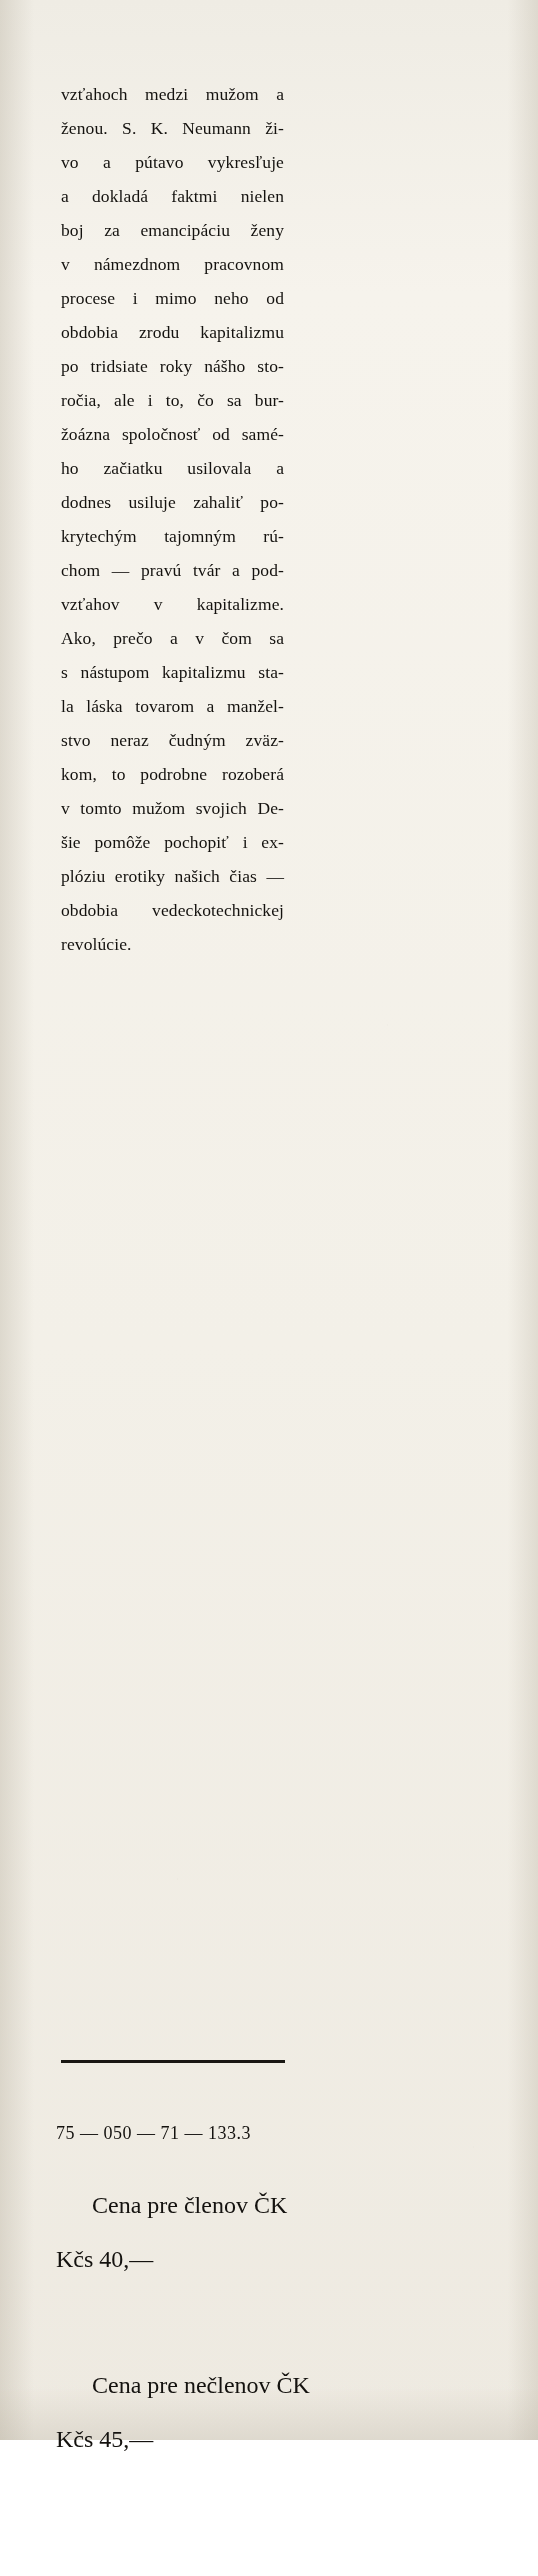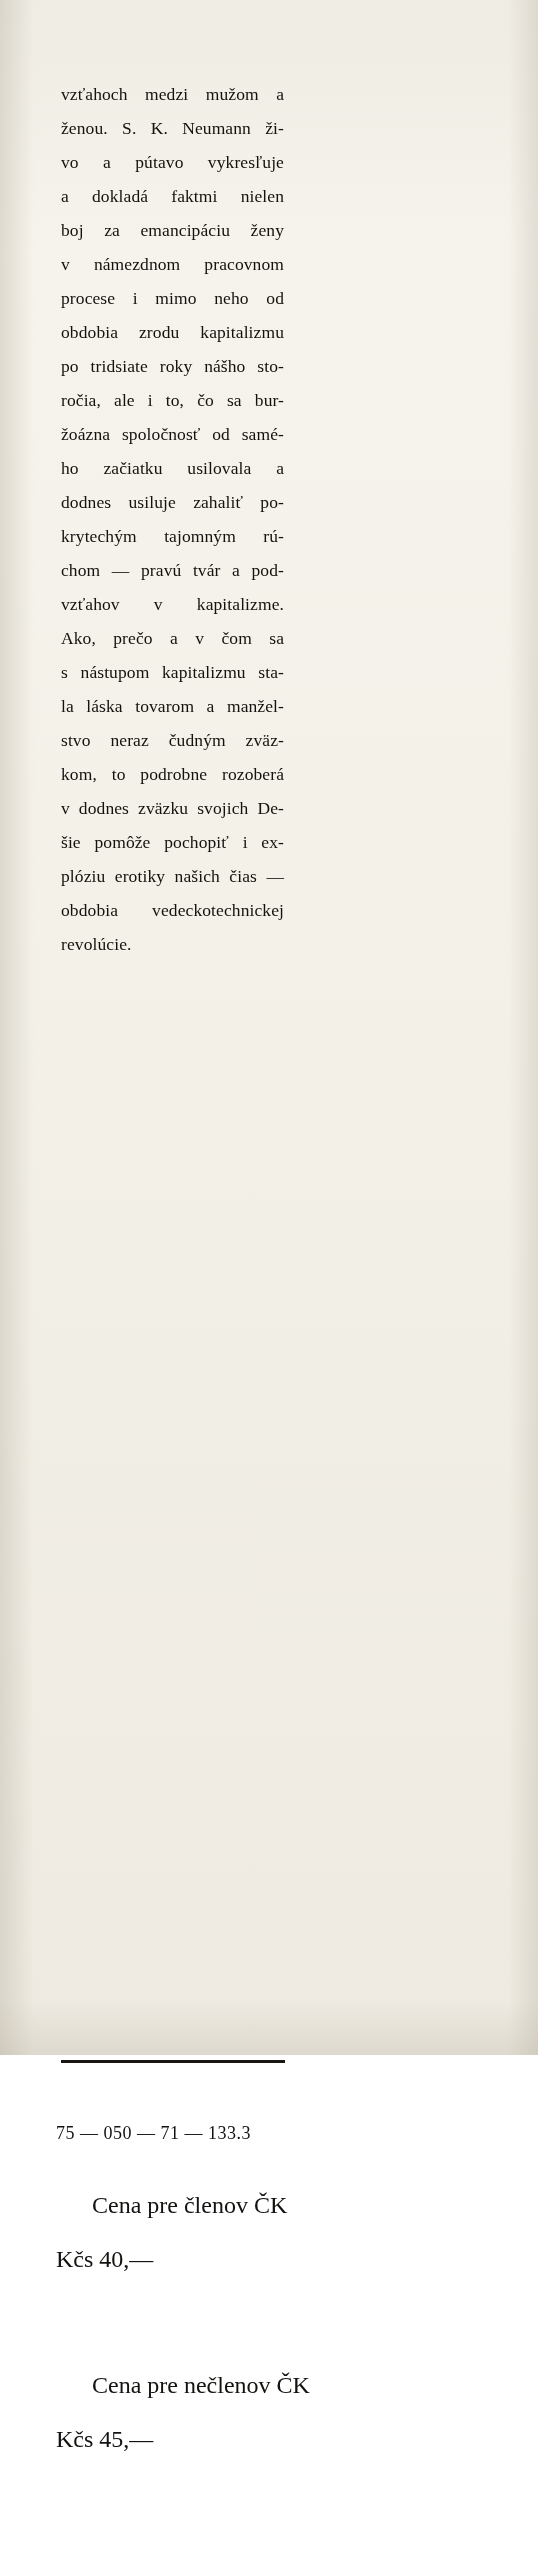--- a/index.html
+++ b/index.html
@@ -9,21 +9,21 @@
   }
   body {
     width: 538px;
     height: 2576px;
     font-family: "Liberation Serif", serif;
     overflow: hidden;
   }
   .page {
     position: relative;
     width: 538px;
-    height: 2055px;
+    height: 2440px;
     background: #f4f1ea;
     background-image:
       linear-gradient(180deg, #efece4 0%, #f6f3ec 12%, #f3f0e8 55%, #eeeae1 100%);
   }
   
   .page::before {
     content: "";
     position: absolute;
     inset: 0;
     background:
@@ -122,21 +122,21 @@
       <span class="ln">ho začiatku usilovala a</span>
       <span class="ln">dodnes usiluje zahaliť po-</span>
       <span class="ln">krytechým tajomným rú-</span>
       <span class="ln">chom — pravú tvár a pod-</span>
       <span class="ln">vzťahov v kapitalizme.</span>
       <span class="ln">Ako, prečo a v čom sa</span>
       <span class="ln">s nástupom kapitalizmu sta-</span>
       <span class="ln">la láska tovarom a manžel-</span>
       <span class="ln">stvo neraz čudným zväz-</span>
       <span class="ln">kom, to podrobne rozoberá</span>
-      <span class="ln">v dodnes zväzku svojich De-</span>
+      <span class="ln">v tomto mužom svojich De-</span>
       <span class="ln">šie pomôže pochopiť i ex-</span>
       <span class="ln">plóziu erotiky našich čias —</span>
       <span class="ln">obdobia vedeckotechnickej</span>
       <span class="ln last">revolúcie.</span>
     </div>
   </div>
 
   <div class="rule"></div>
 
   <div class="colophon">

